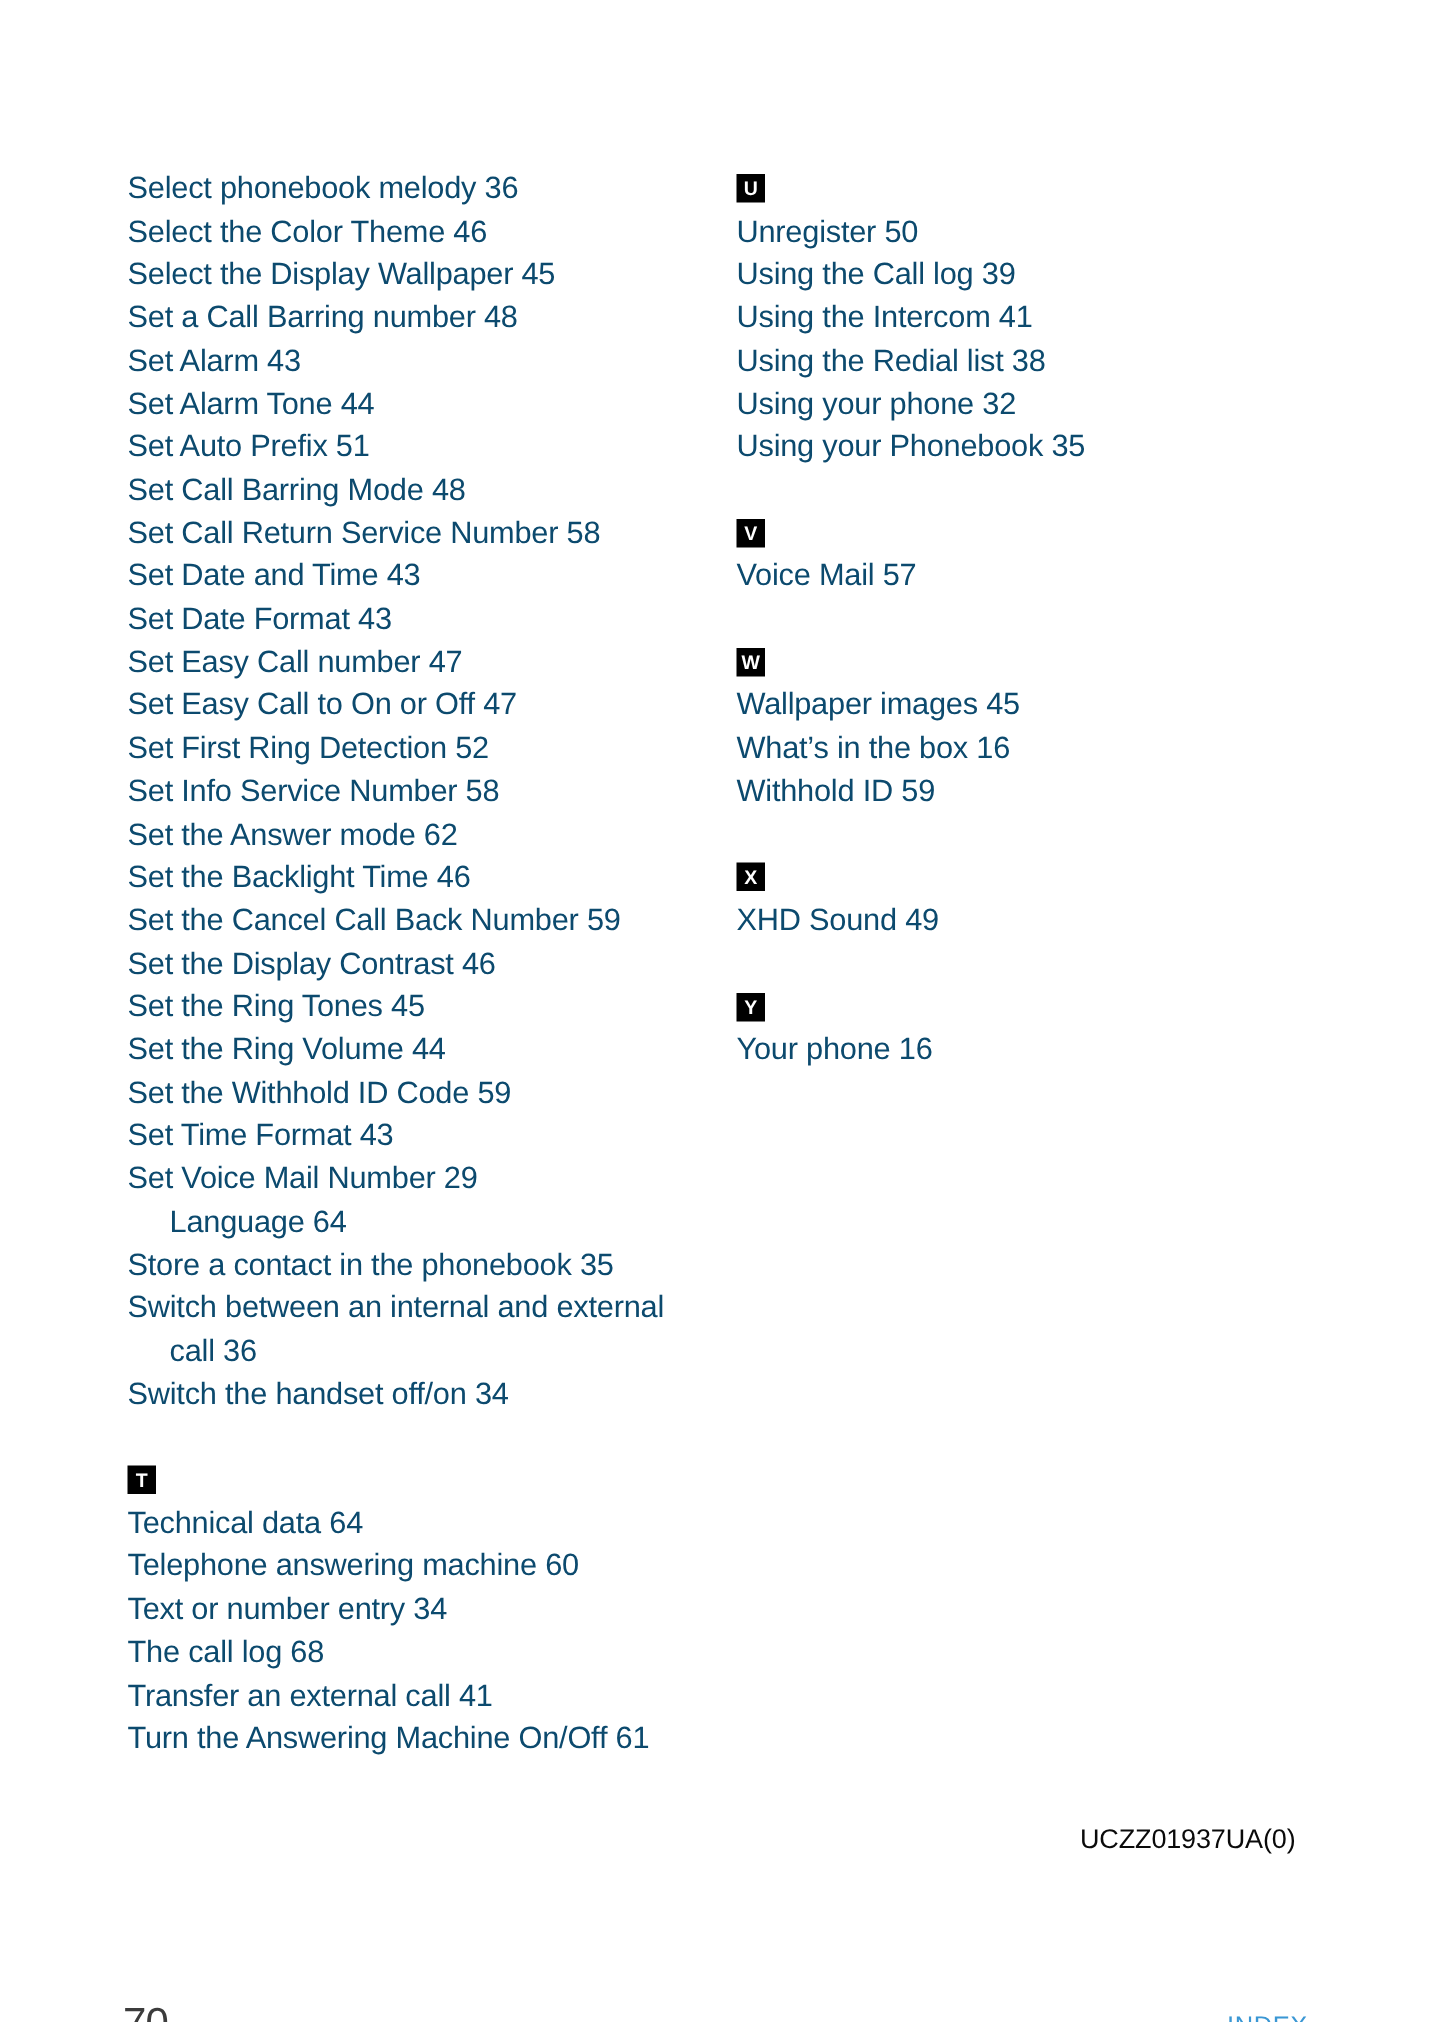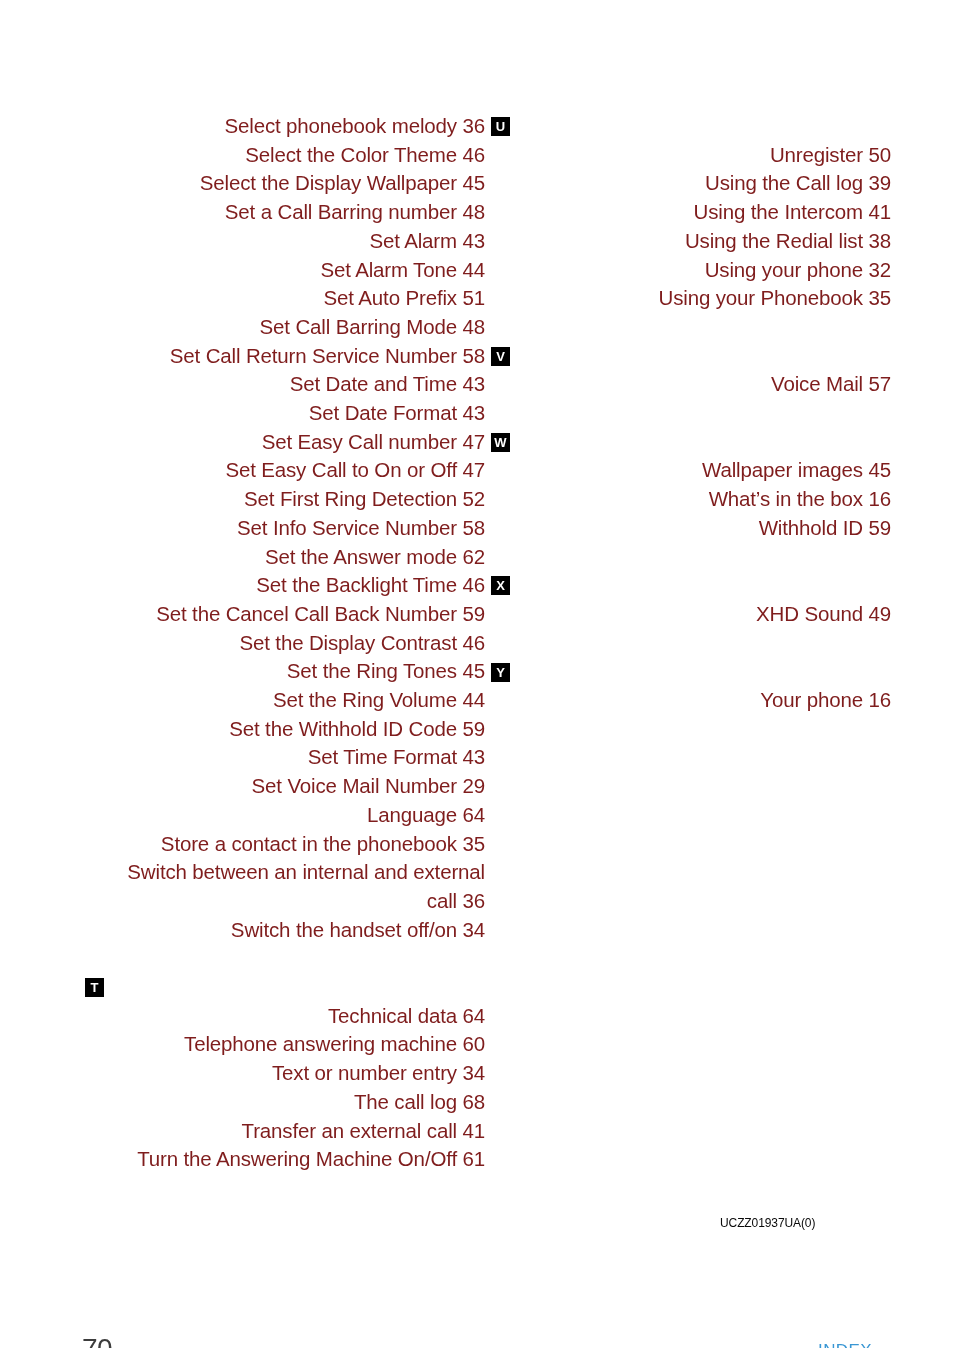--- a/index.html
+++ b/index.html
@@ -60,34 +60,33 @@
     text-align: center;
     font-weight: bold;
     vertical-align: middle;
     letter-spacing: 0px;
     font-family: "Liberation Sans", sans-serif;
   }
 
   .entry {
     font-size: 20.5px;
     line-height: 28.7px;
-    color: #7f1d1d;
+    color: #0c4a6e;
     white-space: pre;
     letter-spacing: -0.15px;
-    text-align: right;
   }
   .entry.cont {
     padding-left: 28px;
   }
 
   .doc-code {
     position: absolute;
     left: 720px;
     top: 1216px;
-    font-size: 12px;
+    font-size: 18px;
     color: #0a0a0a;
     letter-spacing: -0.1px;
     white-space: pre;
   }
 
   .footer {
     position: absolute;
     left: 0;
     top: 1332px;
     width: 954px;

